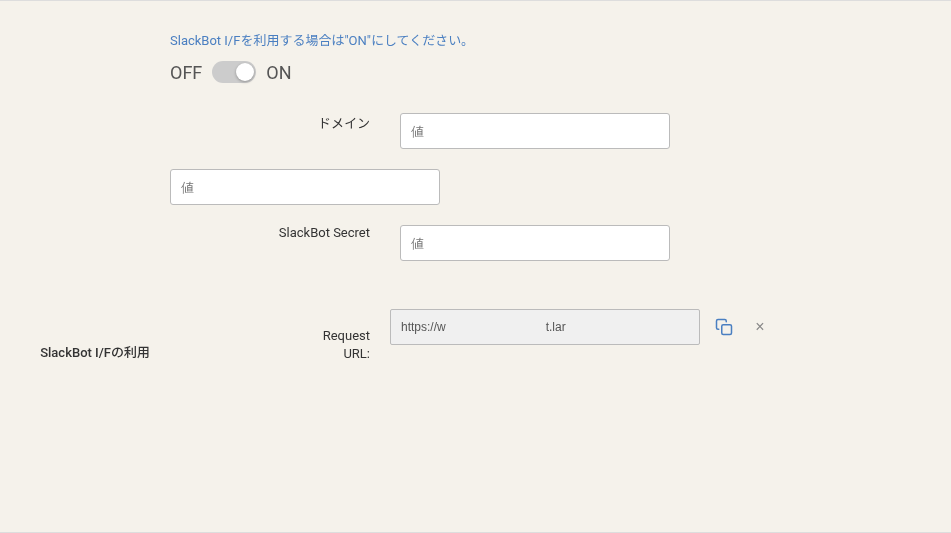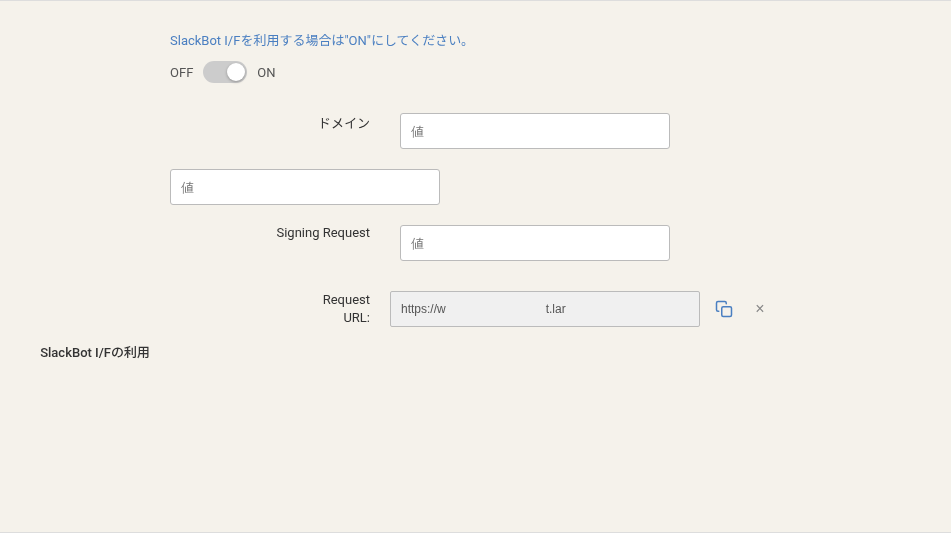--- a/index.html
+++ b/index.html
@@ -62,21 +62,21 @@
       color: #4a7fc1;
     }
 
     .toggle-row {
       display: flex;
       align-items: center;
       gap: 10px;
     }
 
     .toggle-label {
-      font-size: 13px;
+      font-size: 18px;
       color: #555;
     }
 
     .toggle-switch {
       position: relative;
       width: 44px;
       height: 22px;
       background-color: #ccc;
       border-radius: 11px;
       cursor: pointer;
@@ -141,20 +141,21 @@
       gap: 20px;
     }
 
     .request-url-label {
       width: 200px;
       font-size: 13px;
       color: #333;
       text-align: right;
       flex-shrink: 0;
       line-height: 1.4;
+      margin-top: 36px;
     }
 
     .request-url-input-wrapper {
       display: flex;
       align-items: center;
       gap: 8px;
     }
 
     .request-url-input {
       width: 310px;
@@ -255,21 +256,21 @@
           </div>
           <input class="field-input" type="text" value="" placeholder="値" style="">
         </div>
 
         <div class="field-row">
           <input class="field-input" type="text" value="" placeholder="値" style="">
         </div>
 
         <div class="field-row">
           <div class="field-label">
-            <span>Signing Request</span>
+            <span>SlackBot Secret</span>
           </div>
           <input class="field-input" type="text" value="" placeholder="値" style="">
         </div>
       </div>
 
       <div class="request-url-section">
         <div class="request-url-row">
           <div class="request-url-label">
             <span>Request</span><br>
             <span>URL:</span>

